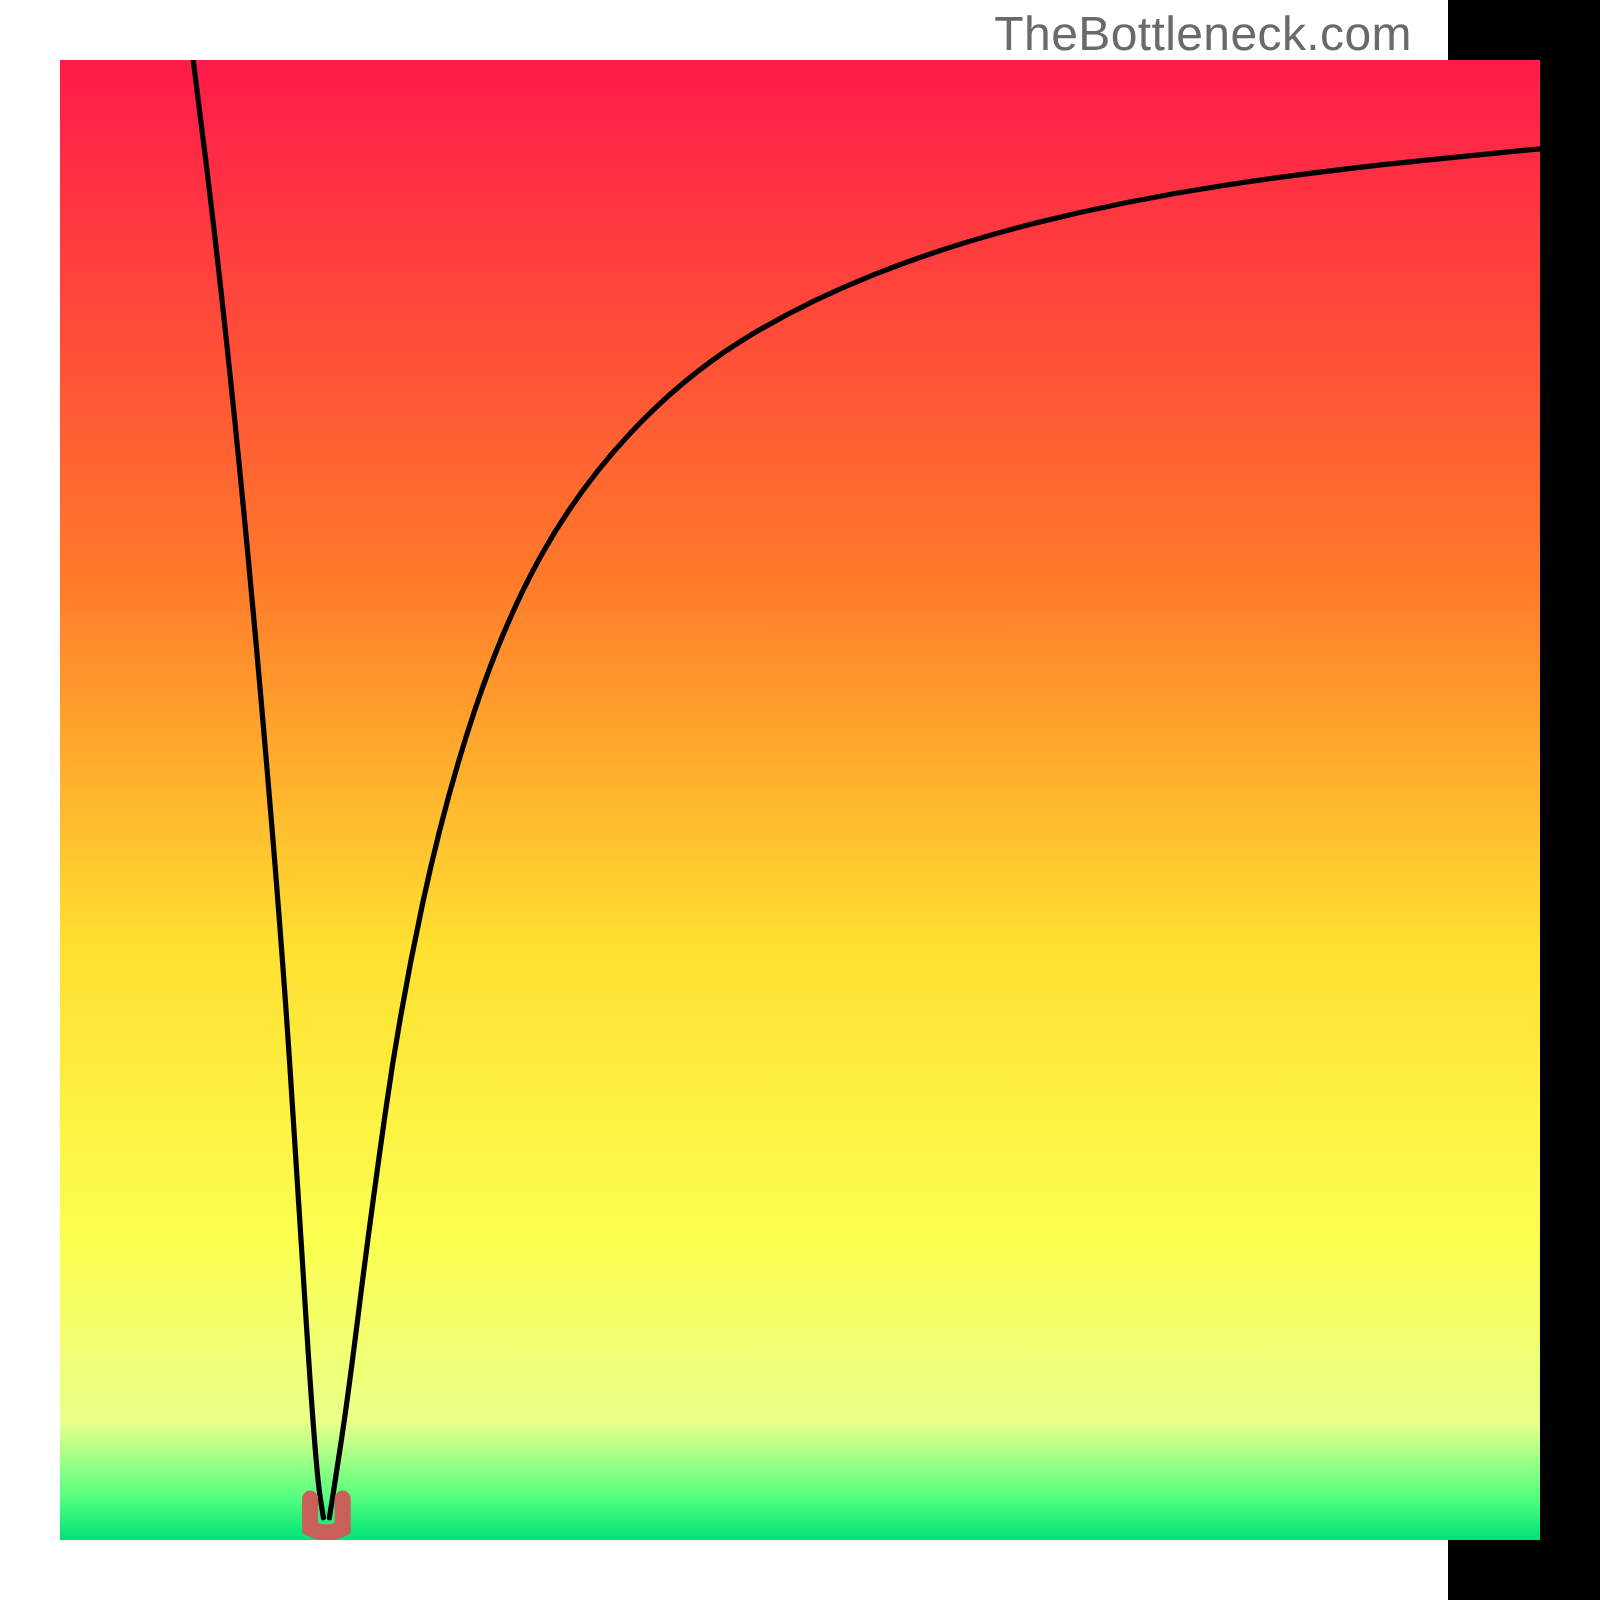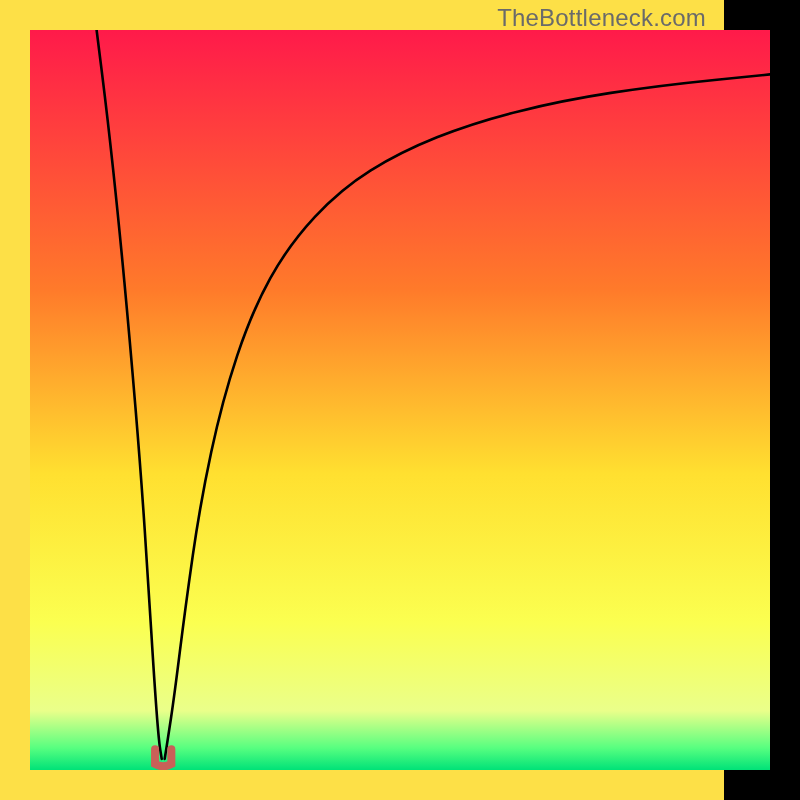--- a/index.html
+++ b/index.html
@@ -8,21 +8,21 @@
     width: 800px;
     height: 800px;
     overflow: hidden;
     background: #000;
     font-family: Arial, Helvetica, sans-serif;
   }
   .frame {
     position: relative;
     width: 724px;
     height: 800px;
-    background: #fde047;
+    background: #ffffff;
   }
   .plot-area {
     position: absolute;
     left: 30px;
     top: 30px;
     width: 740px;
     height: 740px;
   }
   svg {
     display: block;

